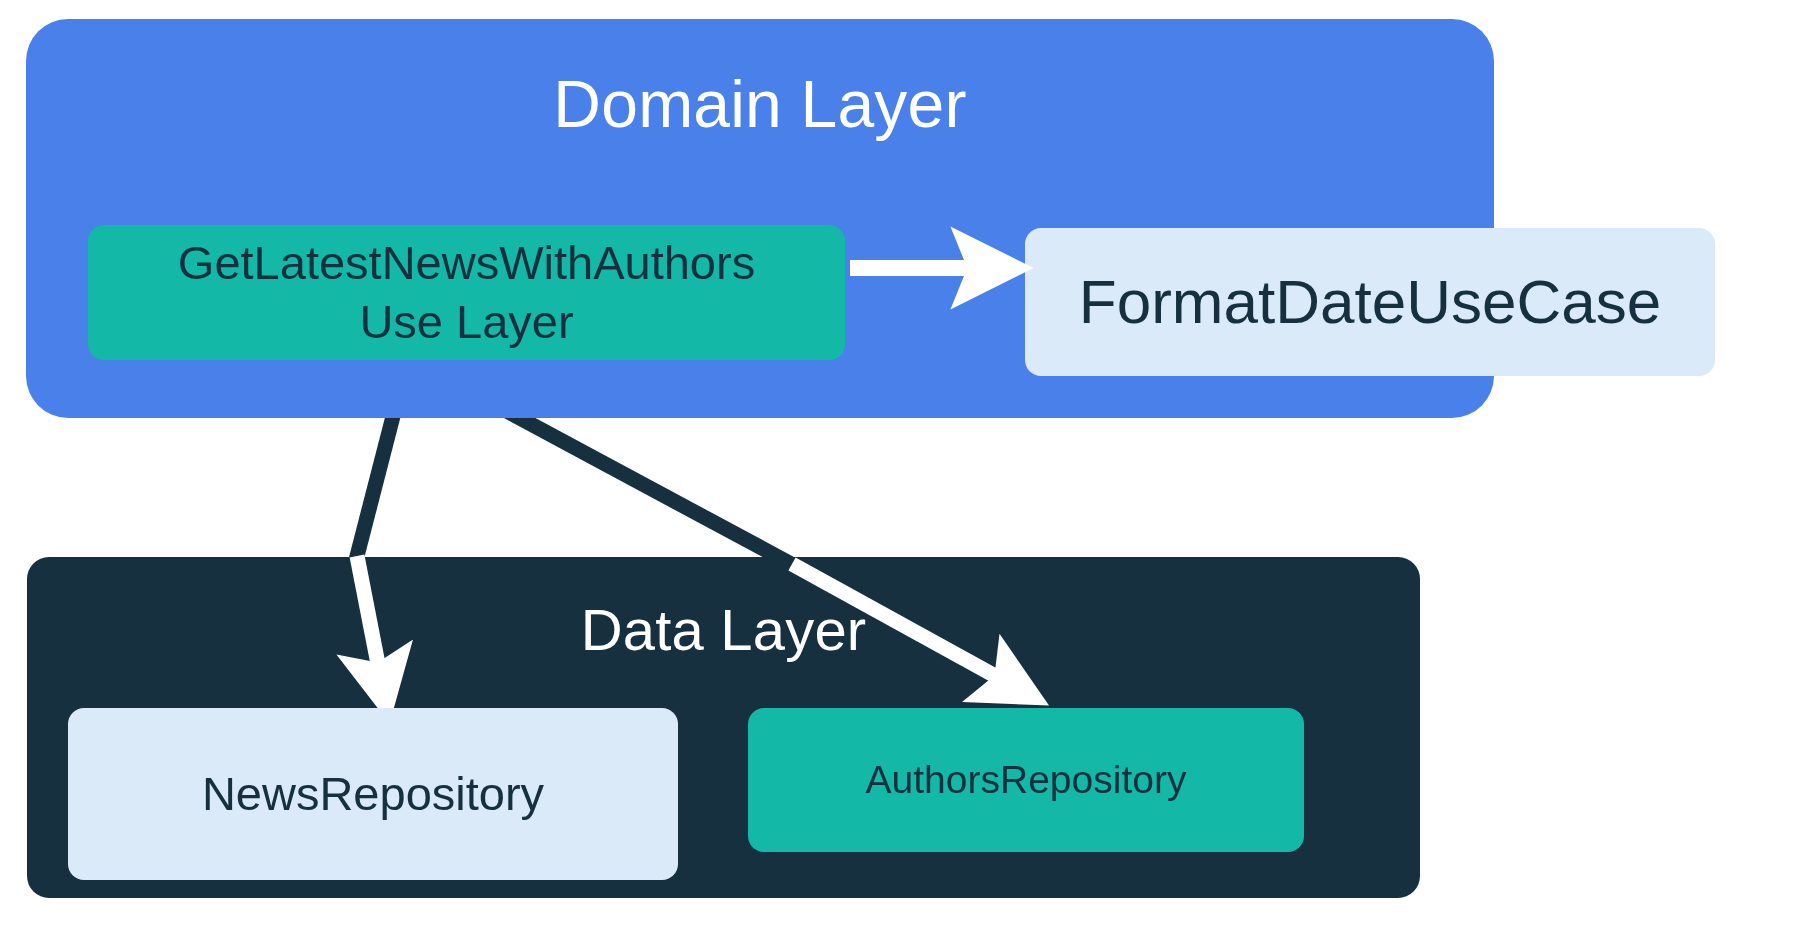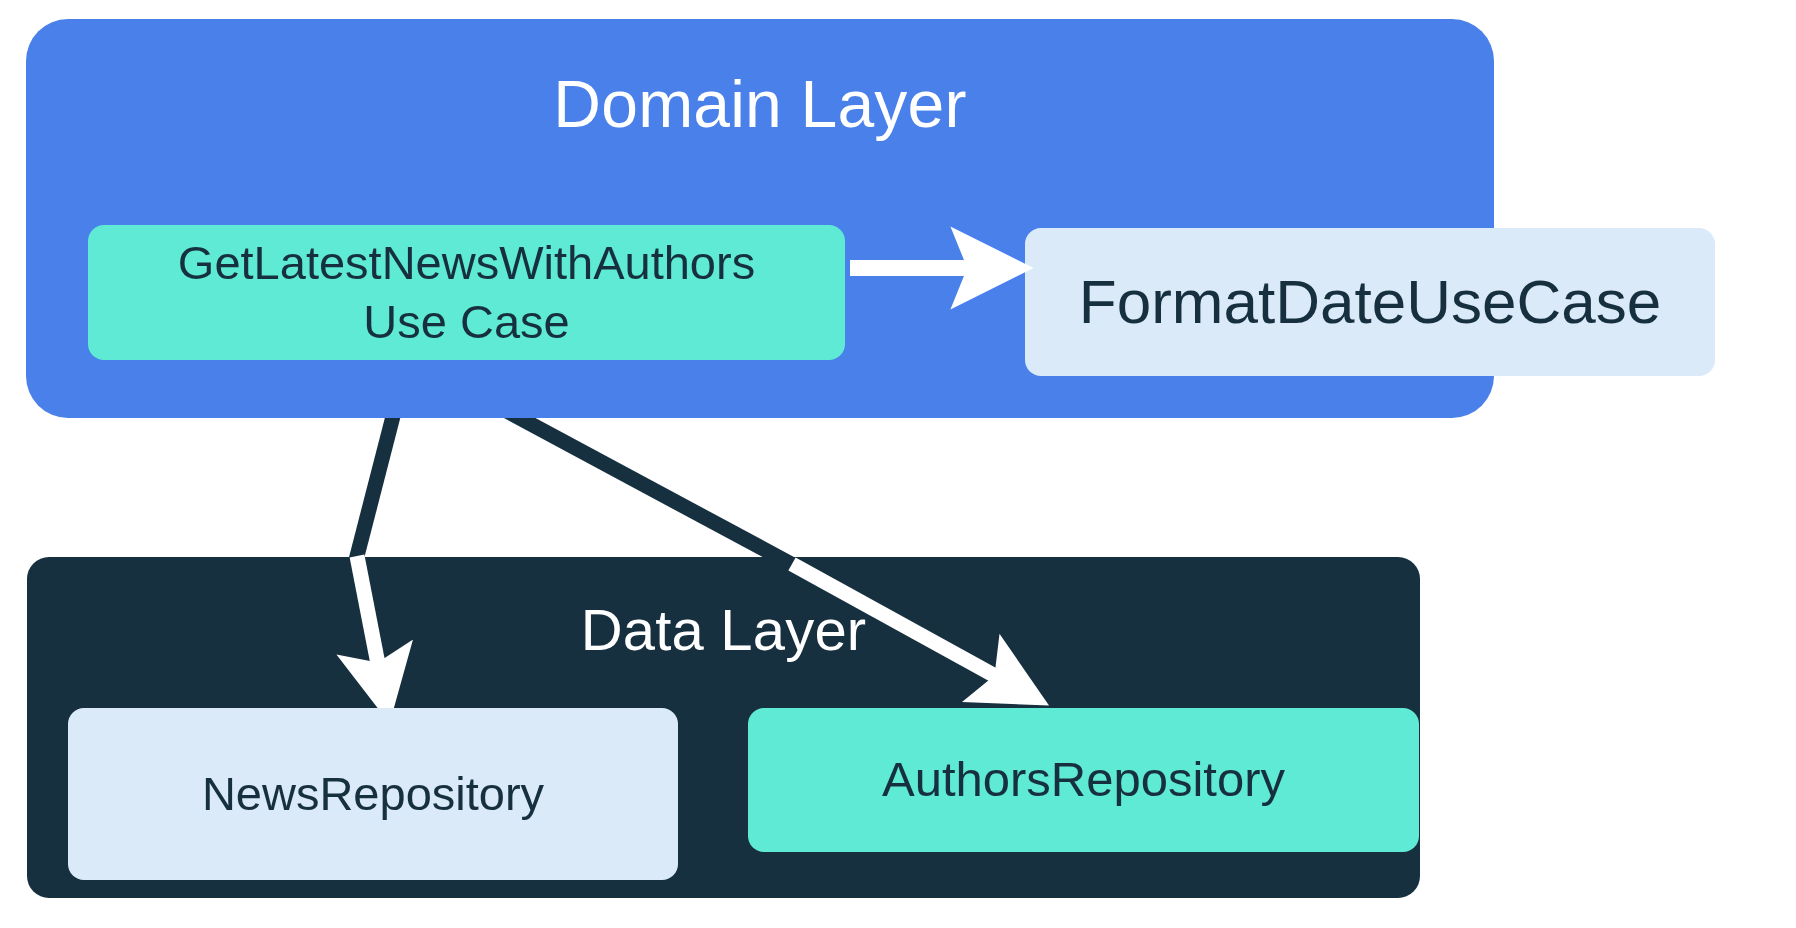--- a/index.html
+++ b/index.html
@@ -67,21 +67,21 @@
     box-sizing: border-box;
     display: flex;
     align-items: center;
     justify-content: center;
     text-align: center;
     color: #16303f;
     border-radius: 16px;
     padding: 6px 14px;
     line-height: 1.25;
   }
-  .node-cream  { background: #5eead4; }
+  .node-cream  { background: #14b8a6; }
   .node-blue   { background: #daeaf8; }
 
   #node-get-latest-news {
     left: 88px;
     top: 225px;
     width: 757px;
     height: 135px;
     font-size: 47px;
   }
   #node-format-date {
@@ -94,23 +94,23 @@
   #node-news-repository {
     left: 68px;
     top: 708px;
     width: 610px;
     height: 172px;
     font-size: 47px;
   }
   #node-authors-repository {
     left: 748px;
     top: 708px;
-    width: 671px;
+    width: 556px;
     height: 144px;
-    font-size: 49px;
+    font-size: 39px;
   }
 
   
   svg.arrows {
     position: absolute;
     left: 0;
     top: 0;
     width: 1796px;
     height: 928px;
     pointer-events: none;
@@ -133,21 +133,21 @@
     <line x1="408" y1="358" x2="795" y2="566" stroke="#16303f" stroke-width="15" stroke-linecap="butt"></line>
   </svg>
 
   <div class="layer" id="domain-layer">
     <div class="layer-title" id="domain-layer-title">Domain Layer</div>
   </div>
 
   <div class="node node-cream" id="node-get-latest-news">
     <span>
       <span>GetLatestNewsWithAuthors</span><br>
-      <span>Use Case</span>
+      <span>Use Layer</span>
     </span>
   </div>
 
   <div class="node node-blue" id="node-format-date">
     <span>FormatDateUseCase</span>
   </div>
 
   <div class="layer" id="data-layer">
     <div class="layer-title" id="data-layer-title">Data Layer</div>
   </div>

